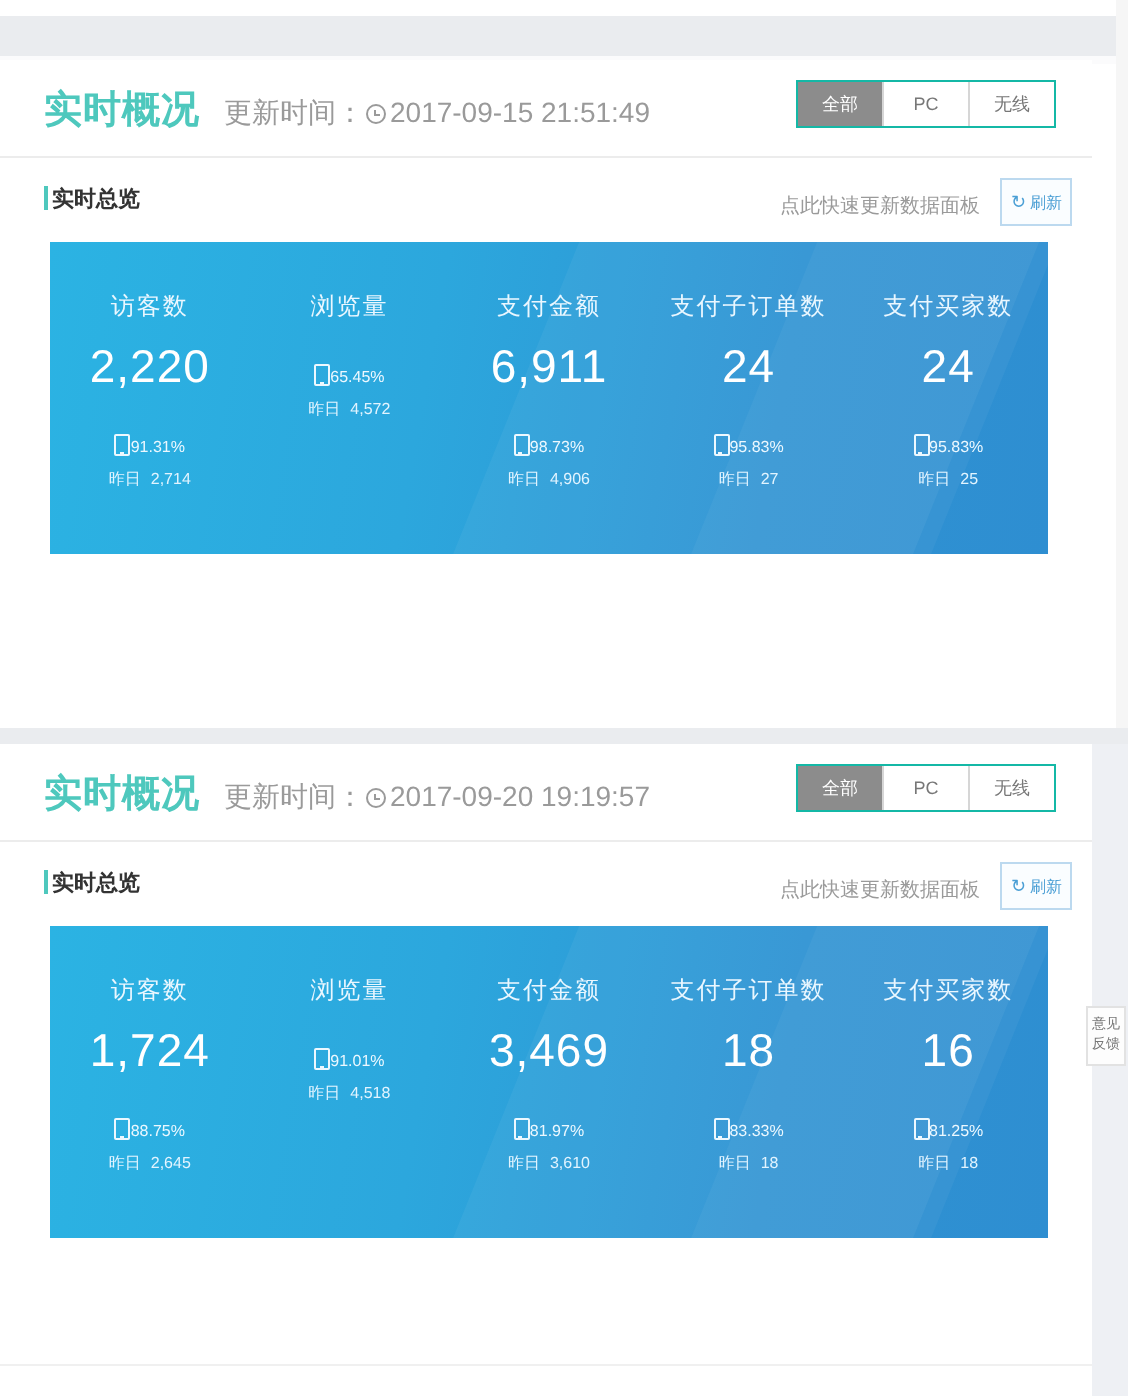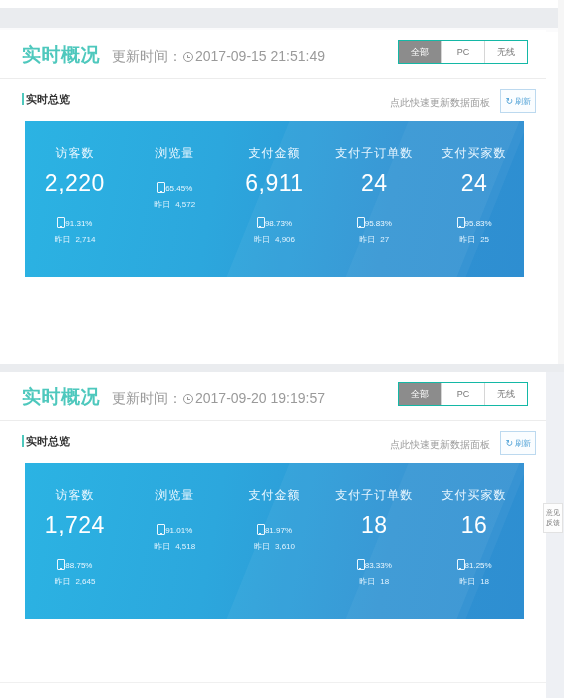--- a/index.html
+++ b/index.html
@@ -434,20 +434,21 @@
             <span class="phone-icon"></span>
             <span>91.01%</span>
           </div>
           <div class="m-prev">
             <span class="prev-lbl">昨日</span><span>4,518</span>
           </div>
         </div>
 
         <div class="metric">
           <div class="m-label">支付金额</div>
+          <div class="m-value">3,469</div>
           <div class="m-pct-row">
             <span class="phone-icon"></span>
             <span>81.97%</span>
           </div>
           <div class="m-prev">
             <span class="prev-lbl">昨日</span><span>3,610</span>
           </div>
         </div>
 
         <div class="metric">

